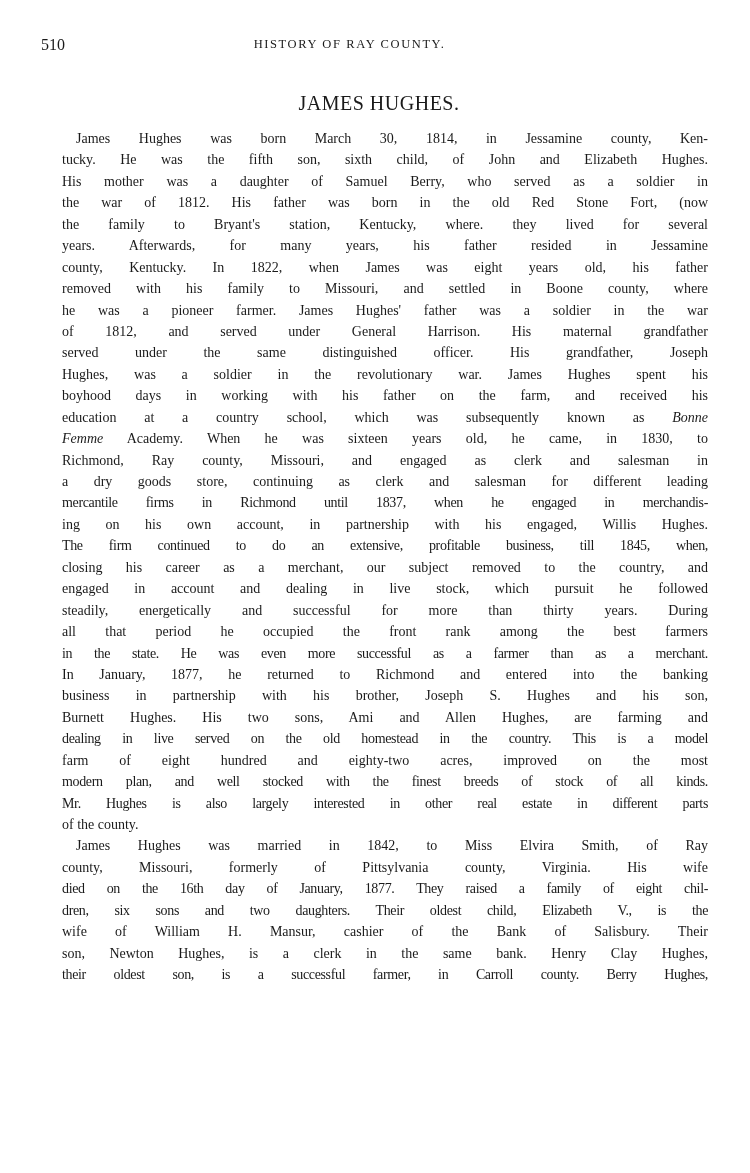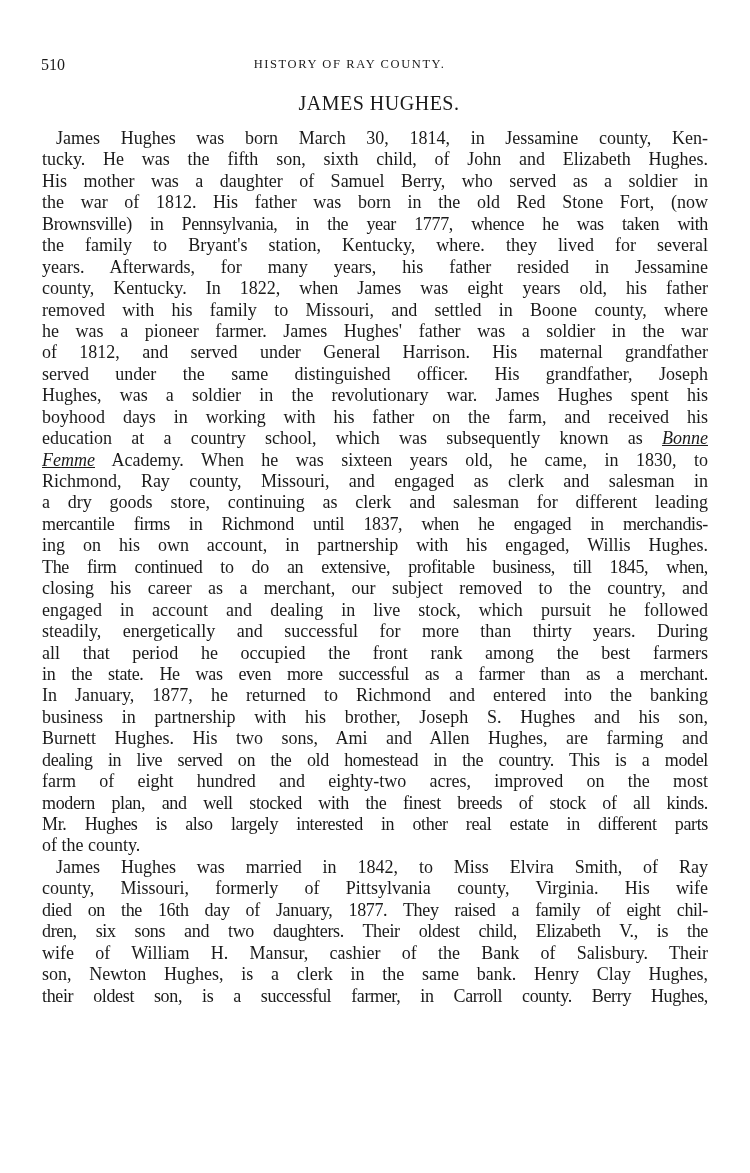--- a/index.html
+++ b/index.html
@@ -1,48 +1,47 @@
 <!DOCTYPE html>
 <html><head>
 <meta charset="utf-8">
 <style>
   html, body { margin: 0; padding: 0; background: #ffffff; }
   body { width: 750px; height: 1173px; position: relative; overflow: hidden;
          font-family: "Liberation Serif", "DejaVu Serif", serif; color: #1a1a1a; }
-  .header { position: absolute; top: 56px; left: 41px; right: 42px; height: 22px; }
+  .header { position: absolute; top: 36px; left: 41px; right: 42px; height: 22px; }
   .page-num { position: absolute; left: 0; top: 0; font-size: 16px; }
   .running-head { position: absolute; left: 0; right: 0; top: 1px; text-align: center;
                   font-size: 12.5px; letter-spacing: 1.6px; font-weight: normal; padding-right: 50px; }
   .title { position: absolute; top: 92px; left: 0; right: 16px; text-align: center;
            font-size: 20px; letter-spacing: 0.5px; padding-left: 24px; }
   .body { position: absolute; top: 128px; left: 42px; width: 666px; }
-  .line { display: block; height: 21.45px; line-height: 21.45px; font-size: 18px;
-          text-align: justify; text-align-last: justify; white-space: nowrap; overflow: visible; }
+  .line { display: block; height: 21.45px; line-height: 21.45px; font-size: 14px;
+          text-align: justify; text-align-last: justify; white-space: nowrap; overflow: visible; margin-left: 20px; }
   .line.last { text-align-last: left; }
   .line.indent { padding-left: 14px; }
   .line.shrink { letter-spacing: -0.35px; }
-  .line i { font-style: italic; text-decoration: underline; }
+  .line i { font-style: italic; }
 </style>
 </head>
 <body>
 
 <div class="header">
   <span class="page-num">510</span>
   <span class="running-head">HISTORY OF RAY COUNTY.</span>
 </div>
 
 <div class="title">JAMES HUGHES.</div>
 
 <div class="body">
   <div>
     <span class="line indent">James Hughes was born March 30, 1814, in Jessamine county, Ken-</span>
     <span class="line">tucky. He was the fifth son, sixth child, of John and Elizabeth Hughes.</span>
     <span class="line">His mother was a daughter of Samuel Berry, who served as a soldier in</span>
     <span class="line">the war of 1812. His father was born in the old Red Stone Fort, (now</span>
-    <span class="line shrink">Brownsville) in Pennsylvania, in the year 1777, whence he was taken with</span>
     <span class="line">the family to Bryant's station, Kentucky, where. they lived for several</span>
     <span class="line">years. Afterwards, for many years, his father resided in Jessamine</span>
     <span class="line">county, Kentucky. In 1822, when James was eight years old, his father</span>
     <span class="line">removed with his family to Missouri, and settled in Boone county, where</span>
     <span class="line">he was a pioneer farmer. James Hughes' father was a soldier in the war</span>
     <span class="line">of 1812, and served under General Harrison. His maternal grandfather</span>
     <span class="line">served under the same distinguished officer. His grandfather, Joseph</span>
     <span class="line">Hughes, was a soldier in the revolutionary war. James Hughes spent his</span>
     <span class="line">boyhood days in working with his father on the farm, and received his</span>
     <span class="line"><span>education at a country school, which was subsequently known as</span> <i>Bonne</i></span>

